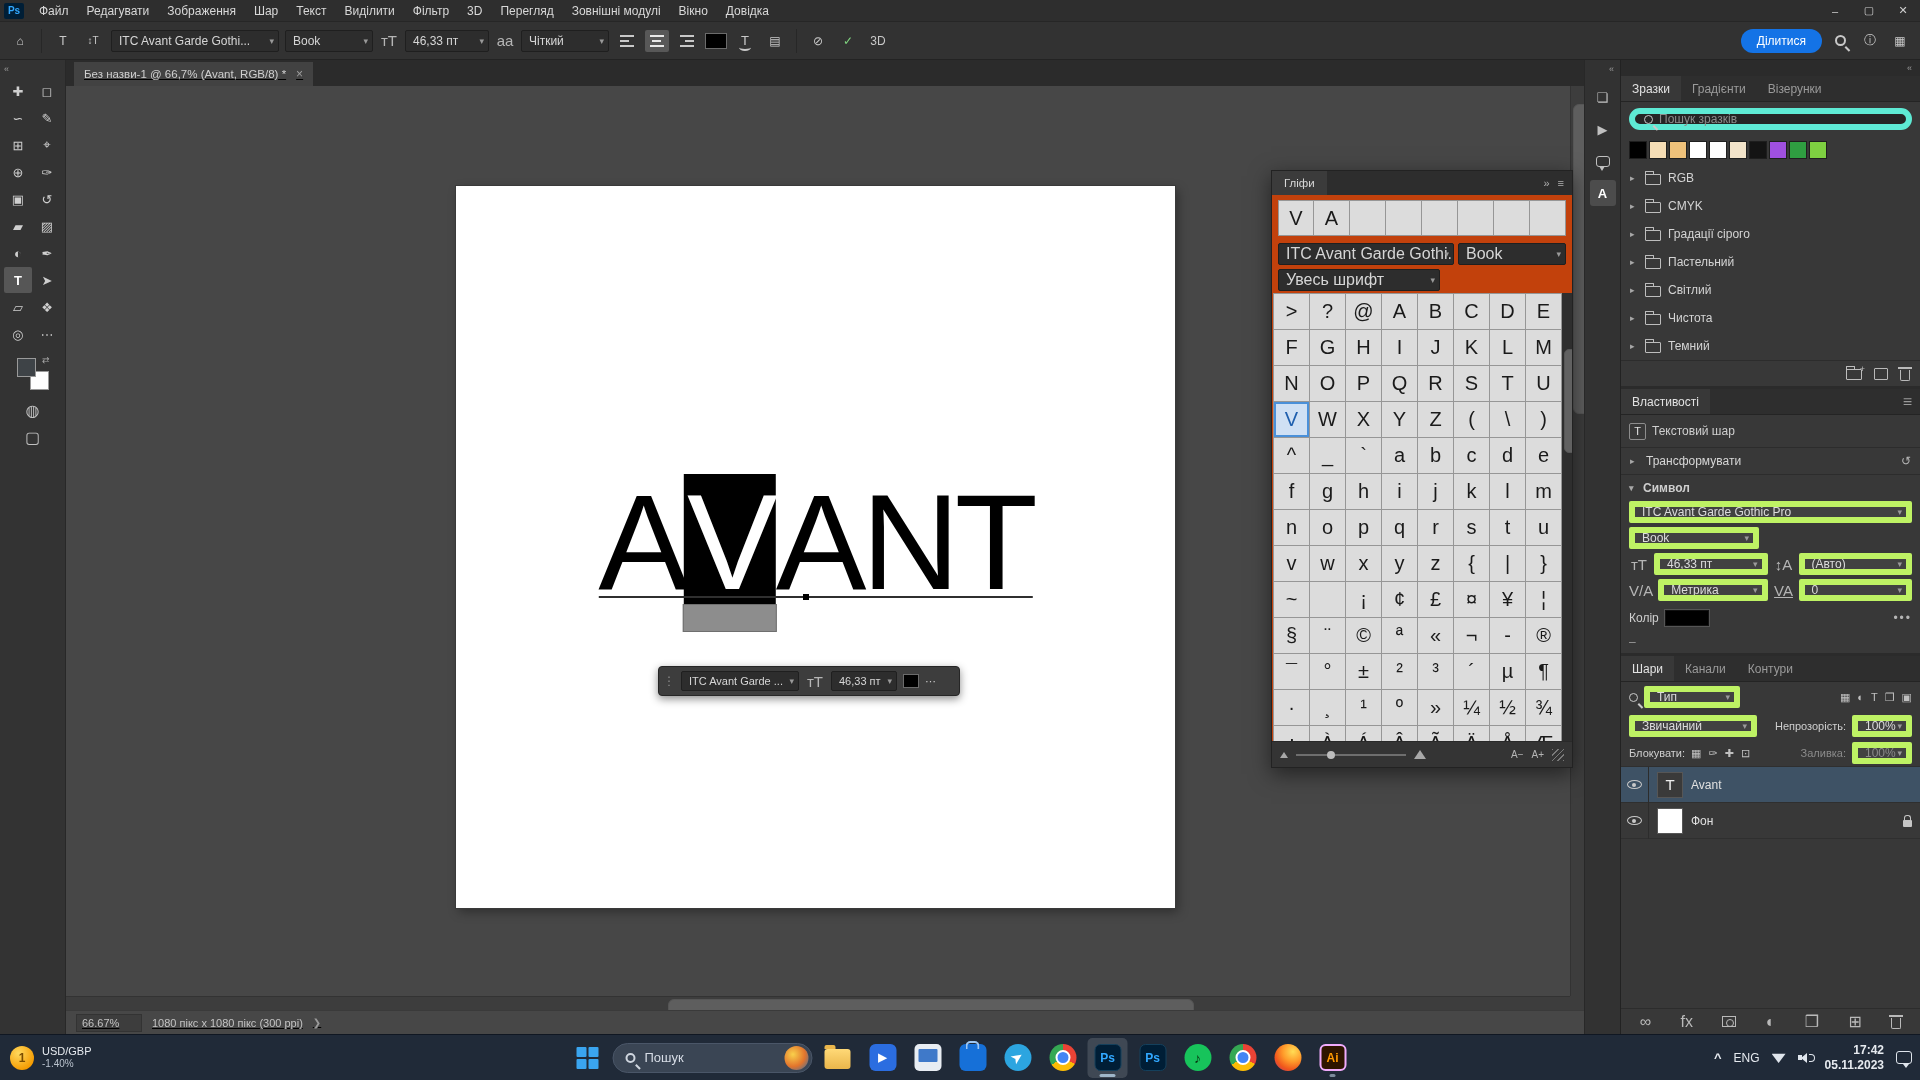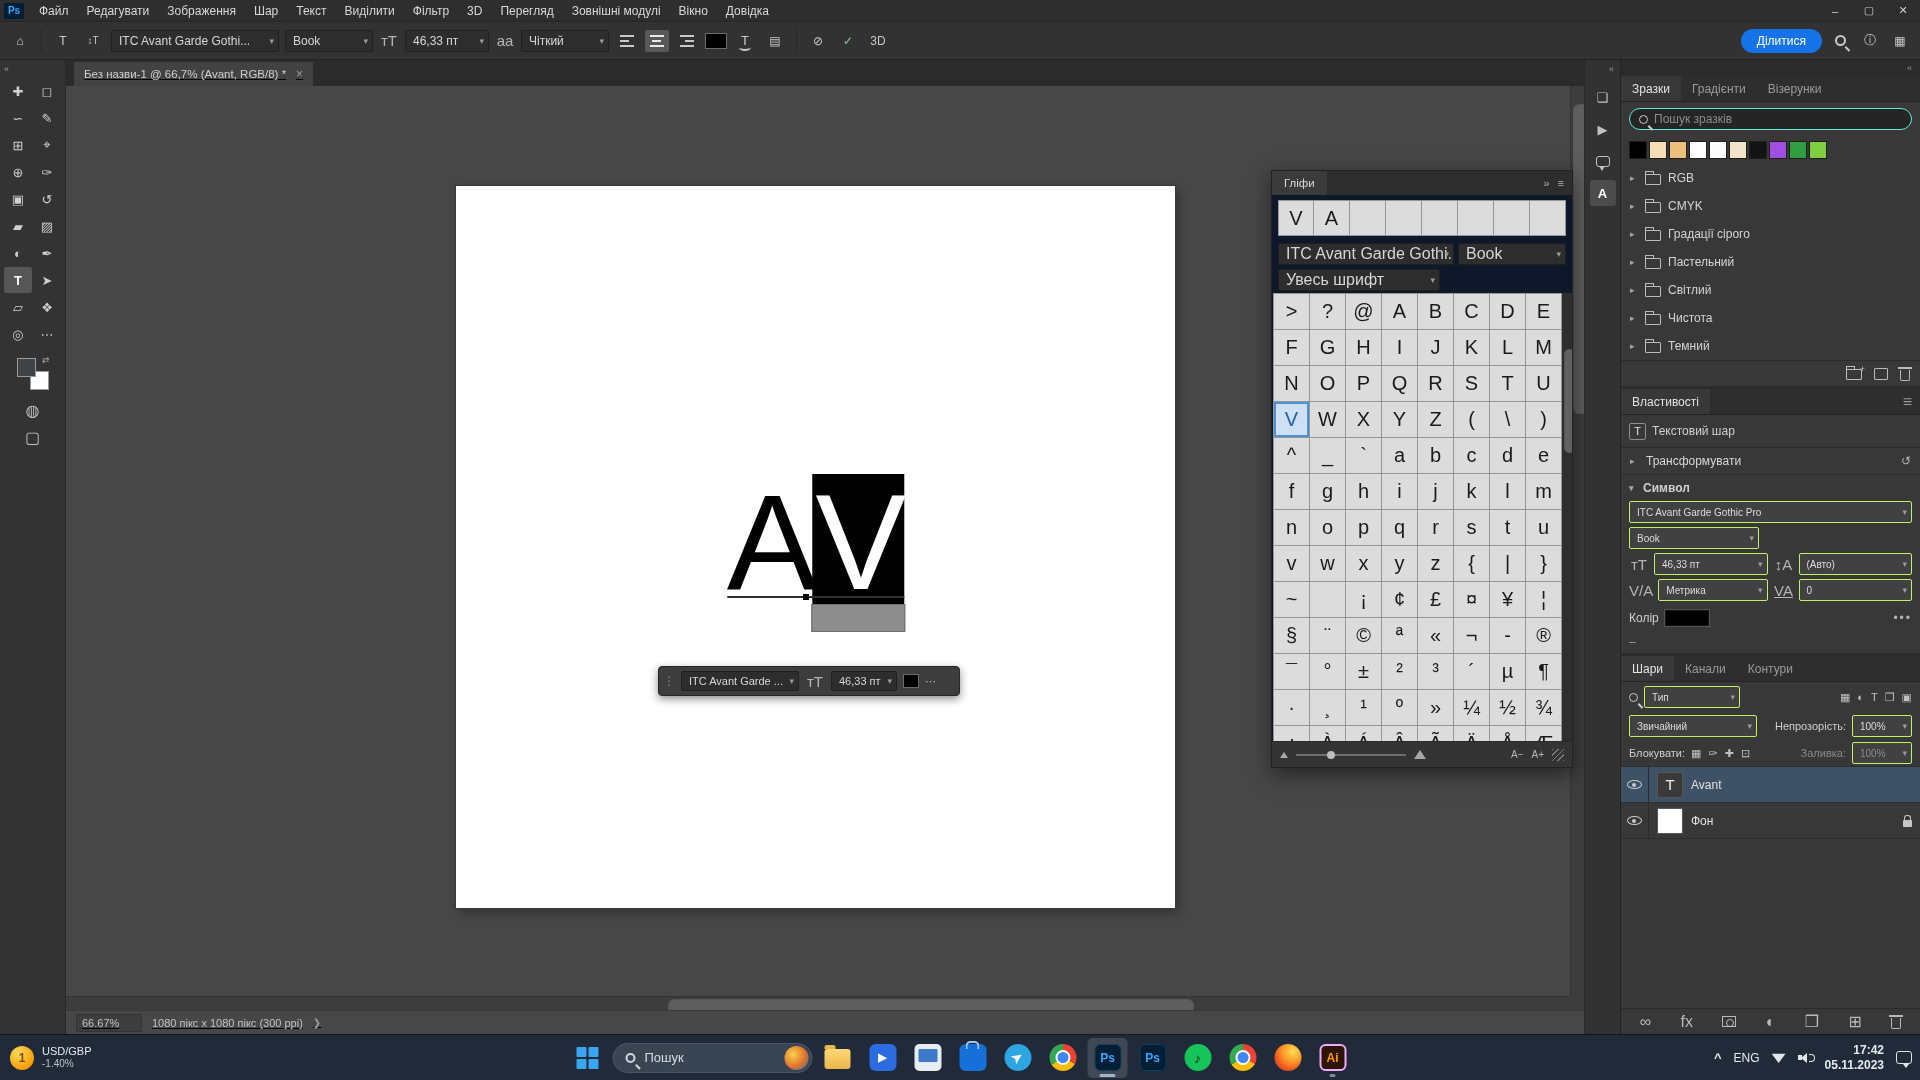--- a/index.html
+++ b/index.html
@@ -68,21 +68,21 @@
   .hscroll{position:absolute;left:0;right:14px;bottom:0;height:14px;background:#3d3d3d;border-top:1px solid #333;z-index:2;}
   .hscroll .thumb{position:absolute;left:40%;width:35%;top:2px;bottom:2px;background:#5e5e5e;border-radius:6px;}
   .vscroll{position:absolute;top:0;bottom:14px;right:0;width:14px;background:#3d3d3d;border-left:1px solid #333;z-index:2;}
   .vscroll .thumb{position:absolute;top:2%;height:34%;left:2px;right:2px;background:#5e5e5e;border-radius:6px;}
   .scorner{position:absolute;right:0;bottom:0;width:14px;height:14px;background:#3d3d3d;z-index:2;}
   .statusbar{height:24px;background:#474747;border-top:1px solid #3a3a3a;display:flex;align-items:center;gap:10px;padding-left:10px;color:#c3c3c3;font-size:11px;flex:0 0 24px;}
   .zoom-box{width:66px;height:18px;background:#3d3d3d;border:1px solid #333;display:flex;align-items:center;padding:0 5px;}
   .chev{color:#9a9a9a;font-size:10px;}
 
   
-  .glyphs{position:absolute;left:1205px;top:84px;width:302px;height:598px;background:#0f172a;border:1px solid #222;box-shadow:0 6px 20px rgba(0,0,0,.5);z-index:5;display:flex;flex-direction:column;}
+  .glyphs{position:absolute;left:1205px;top:84px;width:302px;height:598px;background:#c2410c;border:1px solid #222;box-shadow:0 6px 20px rgba(0,0,0,.5);z-index:5;display:flex;flex-direction:column;}
   .gp-head{height:24px;background:#2d2d2d;display:flex;align-items:center;flex:0 0 24px;}
   .gp-tab{height:24px;background:#3b3b3b;color:#d8d8d8;font-size:11.5px;display:flex;align-items:center;padding:0 12px;}
   .gp-headicons{margin-left:auto;color:#b0b0b0;font-size:11px;display:flex;gap:8px;padding-right:8px;}
   .gp-recent{display:grid;grid-template-columns:repeat(8,1fr);padding:5px 6px 4px;gap:0;flex:0 0 46px;}
   .gcell{height:36px;background:#dcdcdc;border-right:1px solid #969696;border-bottom:1px solid #969696;display:flex;align-items:center;justify-content:center;font-size:20px;color:#1a1a1a;}
   .gp-recent .gcell{border-top:1px solid #969696;}
   .gp-recent .gcell:first-child{border-left:1px solid #969696;}
   .gp-fontrow{display:flex;gap:4px;padding:2px 6px;flex:0 0 26px;}
   .gp-scoperow{display:flex;padding:2px 6px;flex:0 0 26px;}
   .gp-gridwrap{flex:1;display:flex;overflow:hidden;padding-left:1px;}
@@ -107,39 +107,39 @@
   .bubble::after{content:"";position:absolute;left:2px;bottom:-5px;border-left:3px solid transparent;border-right:3px solid transparent;border-top:5px solid #c0c0c0;}
 
   
   .dock{width:300px;background:#2b2b2b;border-left:1px solid #222;display:flex;flex-direction:column;flex:0 0 300px;}
   .dock-collapse{height:16px;display:flex;justify-content:flex-end;align-items:center;color:#9a9a9a;font-size:9px;padding:0 8px;}
   .panel{background:#383838;margin-bottom:3px;display:flex;flex-direction:column;}
   .ptabs{height:26px;background:#2e2e2e;display:flex;border-bottom:1px solid #242424;flex:0 0 26px;}
   .ptab{padding:0 11px;display:flex;align-items:center;color:#9a9a9a;font-size:12px;}
   .ptab.active{background:#383838;color:#e2e2e2;}
   .prow{display:flex;align-items:center;gap:6px;padding:0 8px;color:#cfcfcf;font-size:12px;}
-  .search-field{flex:1;height:22px;background:#252525;border:1px solid #5eead4;border-radius:11px;display:flex;align-items:center;gap:6px;padding:0 9px;color:#8c8c8c;}
+  .search-field{flex:1;height:22px;background:#252525;border:6px solid #5eead4;border-radius:11px;display:flex;align-items:center;gap:6px;padding:0 9px;color:#8c8c8c;}
   .search-field .mag{width:9px;height:9px;border-width:1.5px;}
   .swatch-row{display:flex;gap:2px;padding:5px 8px;}
   .swatch{width:18px;height:18px;border:1px solid #1e1e1e;}
   .group-row{height:28px;display:flex;align-items:center;gap:7px;padding:0 9px;color:#d4d4d4;font-size:12px;}
   .caret{color:#a8a8a8;font-size:9px;width:8px;}
   .ic-folder{width:16px;height:11px;border:1px solid #bdbdbd;border-radius:1px;position:relative;margin-top:2px;}
   .ic-folder::before{content:"";position:absolute;left:-1px;top:-4px;width:7px;height:3px;border:1px solid #bdbdbd;border-bottom:none;border-radius:1px 1px 0 0;}
   .panel-foot{height:26px;border-top:1px solid #2c2c2c;display:flex;align-items:center;justify-content:flex-end;gap:12px;padding:0 10px;color:#b9b9b9;}
   .ic-new{width:14px;height:12px;border:1px solid #b9b9b9;border-radius:1px;}
   .ic-trash{width:10px;height:11px;border:1px solid #b9b9b9;border-top:none;position:relative;margin-top:3px;border-radius:0 0 2px 2px;}
   .ic-trash::before{content:"";position:absolute;left:-3px;top:-3px;width:14px;height:2px;background:#b9b9b9;}
   .folder-plus{position:relative;}
   .folder-plus::after{content:"+";position:absolute;right:-4px;top:-6px;font-size:9px;color:#b9b9b9;}
 
   
   .type-box{width:17px;height:17px;border:1px solid #8d8d8d;border-radius:2px;display:flex;align-items:center;justify-content:center;font-size:11px;color:#e0e0e0;}
   .sectionrow{height:28px;border-top:1px solid #2c2c2c;border-bottom:1px solid #2c2c2c;display:flex;align-items:center;gap:8px;padding:0 9px;color:#d6d6d6;font-size:12px;}
-  .pcombo{position:relative;height:22px;background:#414141;border:1px solid #bef264;border-radius:2px;display:flex;align-items:center;padding:0 16px 0 7px;color:#dcdcdc;font-size:10px;white-space:nowrap;overflow:hidden;}
+  .pcombo{position:relative;height:22px;background:#414141;border:6px solid #bef264;border-radius:2px;display:flex;align-items:center;padding:0 16px 0 7px;color:#dcdcdc;font-size:12px;white-space:nowrap;overflow:hidden;}
   .pcombo::after{content:"▾";position:absolute;right:4px;color:#9a9a9a;font-size:9px;}
   .half{display:flex;align-items:center;gap:5px;width:50%;}
   .micon{color:#b5b5b5;font-size:15px;min-width:20px;text-align:center;}
   .pswatch{width:44px;height:16px;background:#000;border:1px solid #111;box-shadow:0 0 0 1px #555;}
   .dots{color:#b5b5b5;letter-spacing:2px;}
 
   
   .lcombo-sm{width:60px;}
   .ic-eye{width:15px;height:9px;border:1.5px solid #c9c9c9;border-radius:50%;position:relative;}
   .ic-eye::after{content:"";position:absolute;left:4px;top:1.5px;width:4px;height:4px;border-radius:50%;background:#c9c9c9;}
@@ -311,20 +311,21 @@
           <span>Без назви-1 @ 66,7% (Avant, RGB/8) *</span>
           <span class="close">×</span>
         </div>
       </div>
 
       <div class="canvas-area">
         <div class="artboard">
           <div class="word">
             <span>A</span>
               <span class="sel">V</span>
+              <span>ANT</span>
           </div>
           <div class="caret-dot"></div>
         </div>
 
         <div class="minibar">
           <span class="grip">⋮</span>
           <div class="combo" style="width:118px;height:20px">ITC Avant Garde ...</div>
           <span class="micon">тT</span>
           <div class="combo" style="width:66px;height:20px">46,33 пт</div>
           <div class="opt-swatch" style="width:16px;height:14px"></div>

